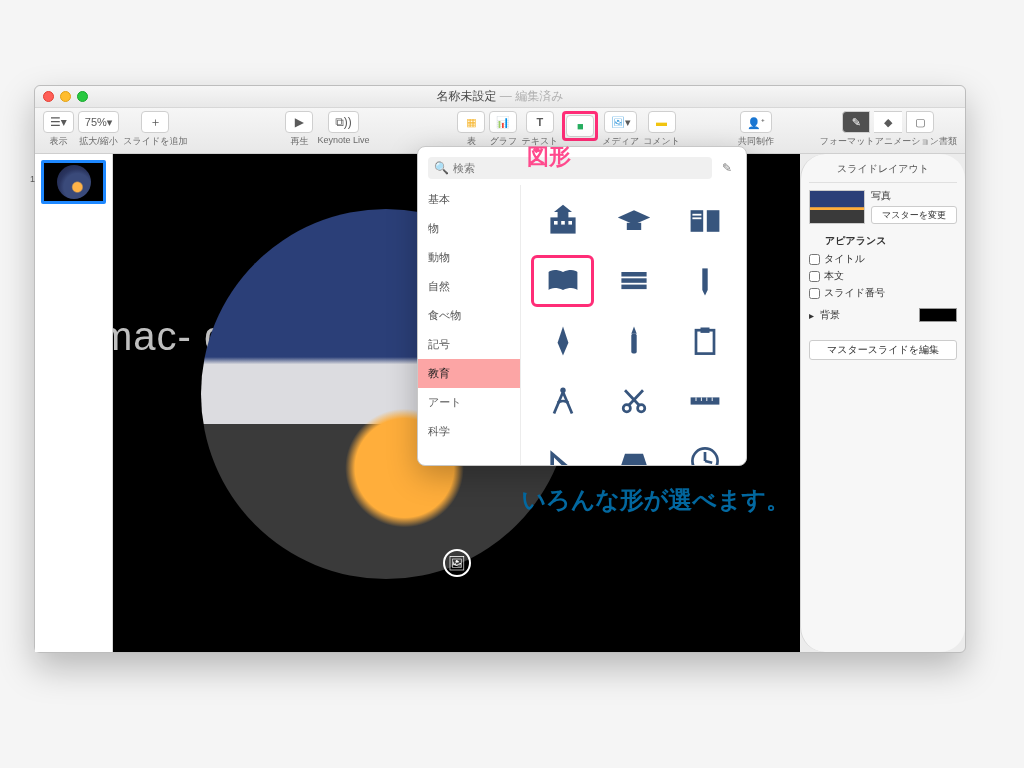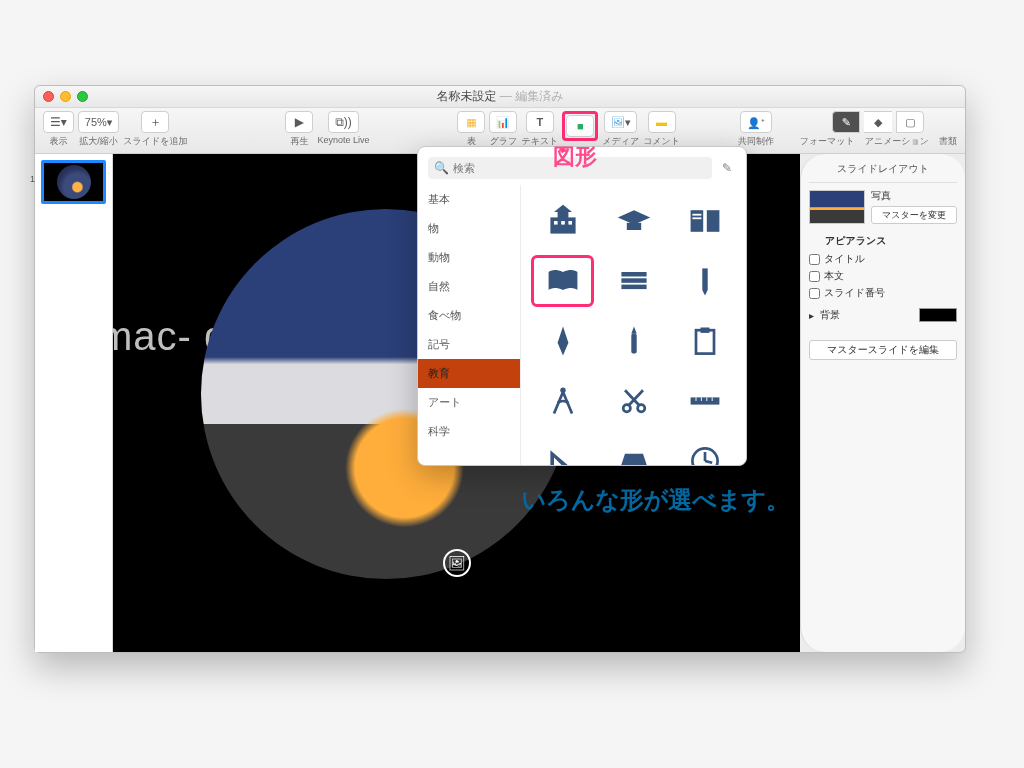--- a/index.html
+++ b/index.html
@@ -51,30 +51,30 @@
   .sect-title{font-weight:600;font-size:10px;margin:8px 16px 4px;}
   .chk{display:flex;align-items:center;gap:4px;font-size:10px;margin:3px 0;}
   .chk input{width:11px;height:11px;}
   .bg-row{display:flex;align-items:center;gap:6px;font-size:10px;margin-top:8px;}
   .bg-swatch{width:38px;height:14px;background:#000;border:1px solid #999;margin-left:auto;}
   .btn-full{width:100%;height:20px;background:#fff;border:1px solid #ccc;border-radius:3px;font-size:10px;display:flex;align-items:center;justify-content:center;margin-top:18px;}
 
   
   .popover { position:absolute; left:382px; top:60px; width:330px; height:320px; background:#fff; border:1px solid #c8c8c8; border-radius:8px; box-shadow:0 10px 30px rgba(0,0,0,0.25); display:flex; flex-direction:column; z-index:50;}
   .popover::before{content:"";position:absolute;top:-8px;left:164px;border:8px solid transparent;border-bottom-color:#fff;}
-  .pop-callout{position:absolute;top:-5px;left:135px;font-size:22px;font-weight:700;color:#ff4a8d;z-index:60;}
+  .pop-callout{position:absolute;top:-5px;left:109px;font-size:22px;font-weight:700;color:#ff4a8d;z-index:60;}
   .search-row{display:flex;align-items:center;gap:6px;padding:10px 10px 6px 10px;}
   .search-wrap{flex:1;display:flex;align-items:center;background:#f0f0f0;border-radius:4px;height:22px;padding:0 6px;gap:4px;}
   .search-wrap .sicon{color:#9a9a9a;font-size:12px;}
   .search-wrap input{border:none;background:transparent;outline:none;font-size:11px;flex:1;}
   .pen-icon{width:18px;height:18px;display:flex;align-items:center;justify-content:center;color:#7a7a7a;font-size:12px;}
   .pop-body{flex:1;display:flex;overflow:hidden;}
   .cat-list{width:103px;border-right:1px solid #ececec;font-size:11px;overflow-y:auto;}
   .cat-item{padding:7px 10px;color:#555;cursor:default;}
-  .cat-item.sel{background:#c2410c;color:#222;}
+  .cat-item.sel{background:#fca5a5;color:#222;}
   .shape-grid{flex:1;padding:10px;display:grid;grid-template-columns:repeat(3,1fr);grid-auto-rows:52px;gap:8px;overflow-y:auto;}
   .shape{display:flex;align-items:center;justify-content:center;}
   .shape svg{width:36px;height:36px;}
   .shape.sel{border:3px solid #ff2d77;border-radius:6px;}
   .sh{fill:#37557d;}
   .shst{stroke:#37557d;fill:none;stroke-width:3;}
 
   .toolbar-icon{font-size:12px;}
 </style>
 </head>
@@ -202,21 +202,21 @@
         <div class="tbtn seg-l active">
             <span>✎</span>
           </div>
         <div class="tbtn" style="border-radius:0;border-left:none;border-right:none">
             <span>◆</span>
           </div>
         <div class="tbtn seg-r">
             <span>▢</span>
           </div>
       </div>
-      <div style="display:flex;gap:10px;">
+      <div style="display:flex;">
         <div class="tlabel">フォーマット</div>
         <div class="tlabel">アニメーション</div>
         <div class="tlabel">書類</div>
       </div>
     </div>
   </div>
 
   <div class="main">
 
     <div class="slidenav">

